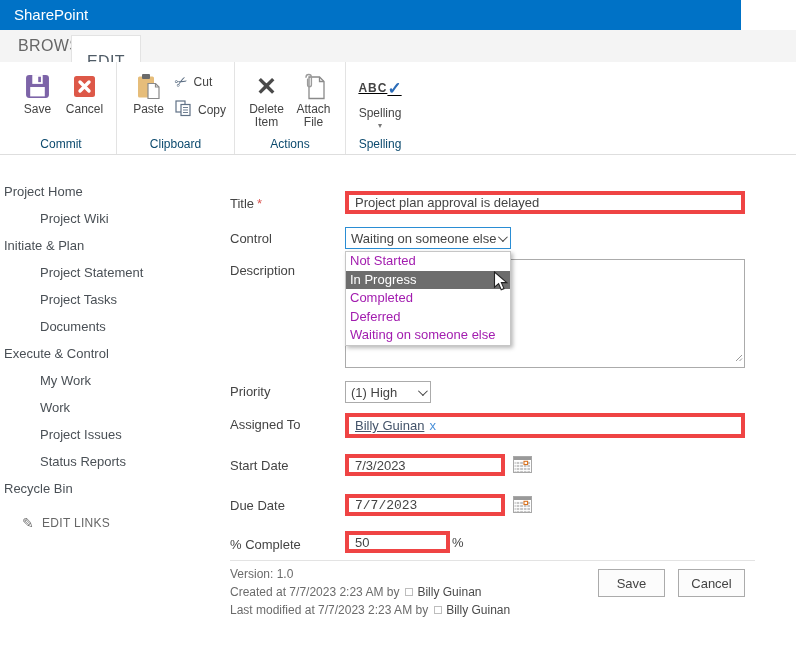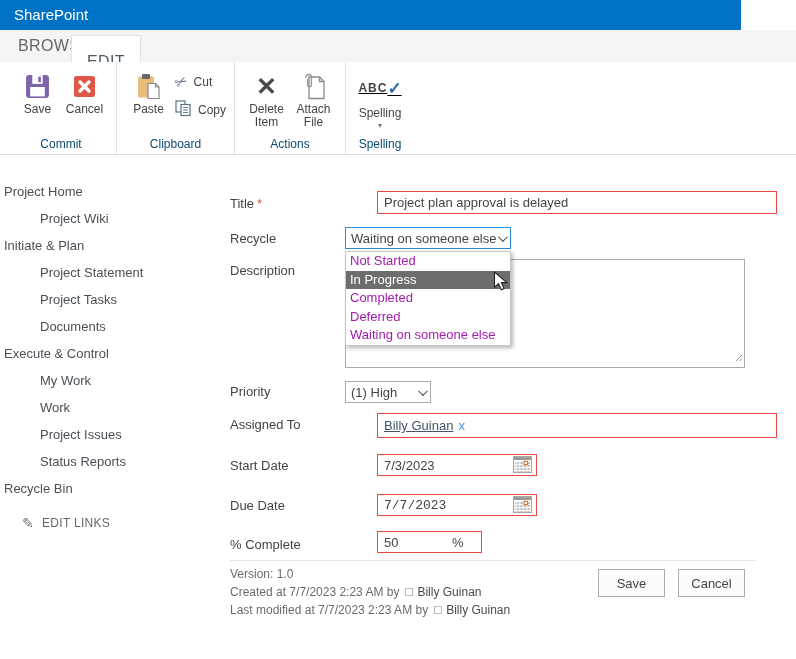--- a/index.html
+++ b/index.html
@@ -37,21 +37,21 @@
   .sidebar ul { list-style:none; }
   .sidebar li { height:27px; line-height:27px; font-size:13px; color:#4a5056; }
   .sidebar li.top { padding-left:4px; }
   .sidebar li.sub { padding-left:40px; }
   .edit-links { margin-top:13px; padding-left:22px; font-size:12px; color:#666; letter-spacing:.3px; display:flex; align-items:center; gap:8px; }
   .pencil { font-size:14px; color:#6e6e6e; }
 
   
   .f-label { position:absolute; left:230px; width:112px; font-size:13px; color:#444; }
   .req { color:#d9534f; margin-left:3px; }
-  .tbox { position:absolute; border:1px solid #ef4444; background:#fff; font-size:13px; color:#444; padding:0 6px; display:flex; align-items:center;margin-left:32px; }
+  .tbox { position:absolute; border:4px solid #ef4444; background:#fff; font-size:13px; color:#444; padding:0 6px; display:flex; align-items:center; }
   .selbox { position:absolute; border:1px solid #ababab; background:#fff; font-size:13px; color:#444; display:flex; align-items:center; padding:0 5px; }
   .selbox .chev { margin-left:auto; width:7px; height:7px; border-right:1.6px solid #444; border-bottom:1.6px solid #444; transform:rotate(45deg) translateY(-2px); }
   .selbox.focused { border-color:#2a8dd4; }
   .dropdown { position:absolute; left:345px; top:251px; width:166px; background:#fff; border:1px solid #c6c6c6;
               box-shadow:2px 2px 4px rgba(0,0,0,.28); z-index:5; }
   .dropdown .opt { height:18.5px; line-height:18.5px; padding-left:4px; font-size:13px; color:#a21caf; white-space:nowrap; overflow:hidden; }
   .dropdown .opt.highlighted { background:#6d6d6d; color:#fff; }
   .descbox { position:absolute; left:345px; top:259px; width:400px; height:109px; border:1px solid #ababab; background:#fff; z-index:1; }
   .grip { position:absolute; right:1px; bottom:1px; }
   .assigned-name { color:#44546a; text-decoration:underline; }
@@ -208,21 +208,21 @@
 
   <div>
 
     <span class="f-label" style="top:196px;">
       <span>Title</span><span class="req">*</span>
     </span>
     <div class="tbox" style="left:345px; top:191px; width:400px; height:23px;">
       <span>Project plan approval is delayed</span>
     </div>
 
-    <span class="f-label" style="top:231px;">Recycle</span>
+    <span class="f-label" style="top:231px;">Control</span>
     <div class="selbox focused" style="left:345px; top:227px; width:166px; height:22px;">
       <span>Waiting on someone else</span>
       <span class="chev"></span>
     </div>
 
     <span class="f-label" style="top:263px;">Description</span>
     <div class="descbox">
       <span></span>
       <span class="grip">
         <svg width="9" height="9">

